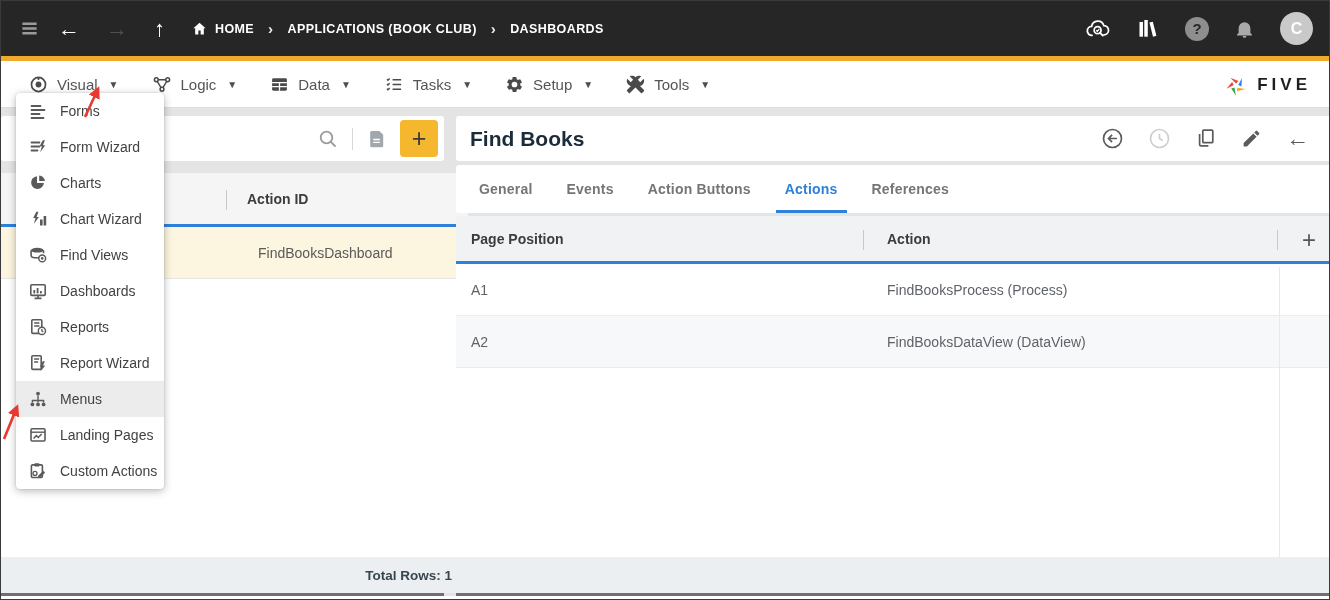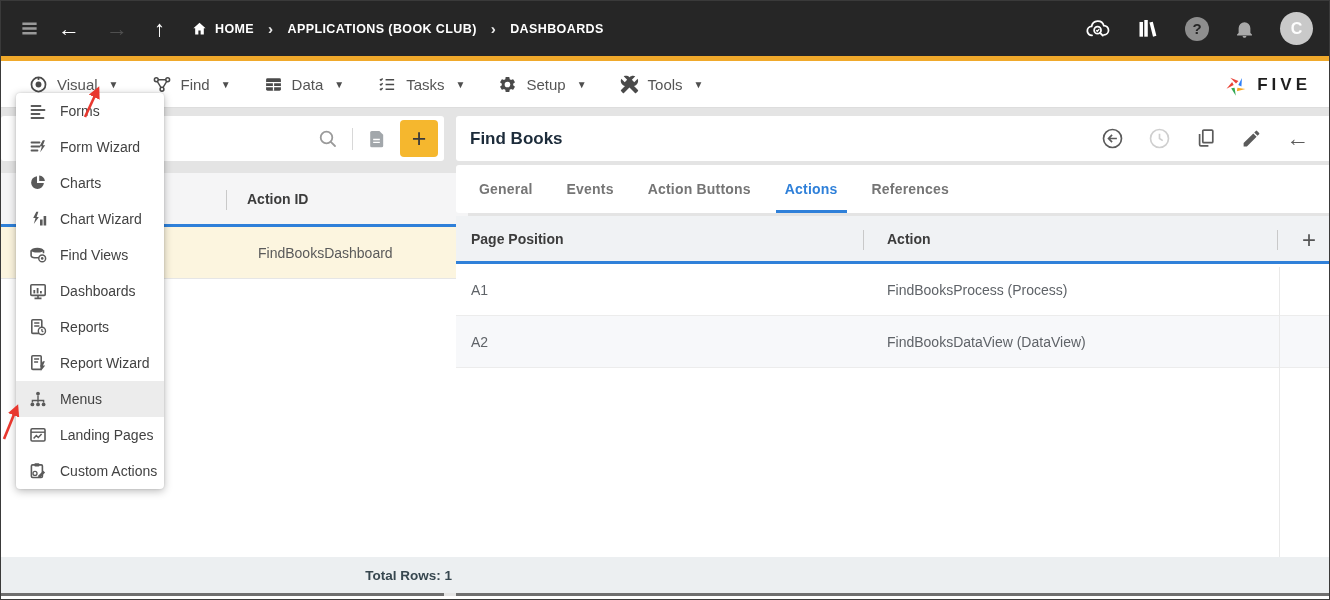--- a/index.html
+++ b/index.html
@@ -52,21 +52,21 @@
   .l-row{height:52px;background:var(--selection-cream);border-bottom:1px solid #E6E6E6;display:flex;align-items:center;cursor:pointer;}
   .l-row .cell{margin-left:257px;font-size:14px;color:#5A5A5A;}
   .panel-footer{position:absolute;left:0;right:0;bottom:0;height:36px;background:#ECEFF1;display:flex;align-items:center;justify-content:flex-end;padding-right:16px;}
   .total-label{font-size:13.5px;font-weight:bold;color:#37474F;}
   .bottom-strip{position:absolute;height:5px;background:#6F6F6F;}
   .strip-left{left:0;top:592px;width:443px;}
   .strip-right{left:455px;top:592px;width:875px;}
 
   
   .title-card{left:455px;top:115px;width:875px;height:45px;display:flex;align-items:center;padding-left:14px;}
-  .detail-title{font-size:17px;font-weight:600;color:#1C2B3A;}
+  .detail-title{font-size:21px;font-weight:600;color:#1C2B3A;}
   .title-icons{margin-left:auto;display:flex;align-items:center;gap:24px;padding-right:22px;}
   .tabs-card{left:455px;top:164px;width:875px;height:48px;display:flex;padding-left:6px;}
   .tab{position:relative;height:48px;display:flex;align-items:center;padding:0 17px;font-size:14px;font-weight:bold;color:#757575;cursor:pointer;letter-spacing:.2px;}
   .tab.active{color:var(--accent-blue);}
   .tab.active::after{content:"";position:absolute;left:8px;right:8px;bottom:0;height:3px;background:var(--accent-blue);}
   .detail-card{left:455px;top:215px;width:1010px;height:377px;}
   .d-header{height:48px;background:#F0F2F4;border-bottom:3px solid var(--accent-blue);position:relative;}
   .d-header .h1{position:absolute;left:15px;top:15px;font-size:14px;font-weight:bold;color:#3C3C3C;}
   .d-header .h2{position:absolute;left:431px;top:15px;font-size:14px;font-weight:bold;color:#3C3C3C;}
   .d-header .col-div{position:absolute;width:1px;height:20px;background:#C9C9C9;top:14px;}
@@ -162,21 +162,21 @@
       <span class="mb-label">Visual</span>
       <span class="mb-caret">▼</span>
     </span>
     <span class="mb-item">
       <svg width="20" height="19" viewBox="0 0 20 20">
         <circle cx="4" cy="5" r="2" stroke="#4A4A4A" stroke-width="1.6" fill="none"></circle>
         <circle cx="16" cy="5" r="2" stroke="#4A4A4A" stroke-width="1.6" fill="none"></circle>
         <circle cx="10" cy="15" r="2" stroke="#4A4A4A" stroke-width="1.6" fill="none"></circle>
         <path d="M6 5h8M5 6.8l4 6.4M15 6.8l-4 6.4" stroke="#4A4A4A" stroke-width="1.5"></path>
       </svg>
-      <span class="mb-label">Find</span>
+      <span class="mb-label">Logic</span>
       <span class="mb-caret">▼</span>
     </span>
     <span class="mb-item">
       <svg width="19" height="19" viewBox="0 0 20 20">
         <rect x="2.2" y="3.5" width="15.6" height="13" rx="1.5" fill="#4A4A4A"></rect>
         <path d="M2.2 8h15.6M10 8v8.5M2.2 12.3h15.6" stroke="#fff" stroke-width="1.3"></path>
       </svg>
       <span class="mb-label">Data</span>
       <span class="mb-caret">▼</span>
     </span>

